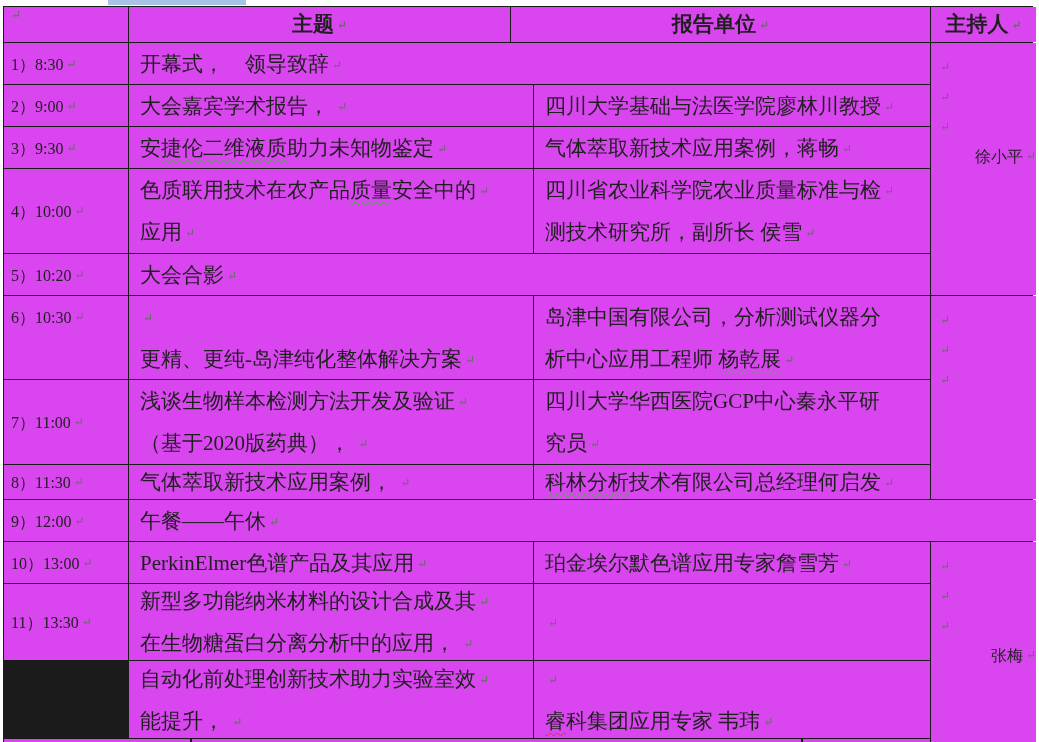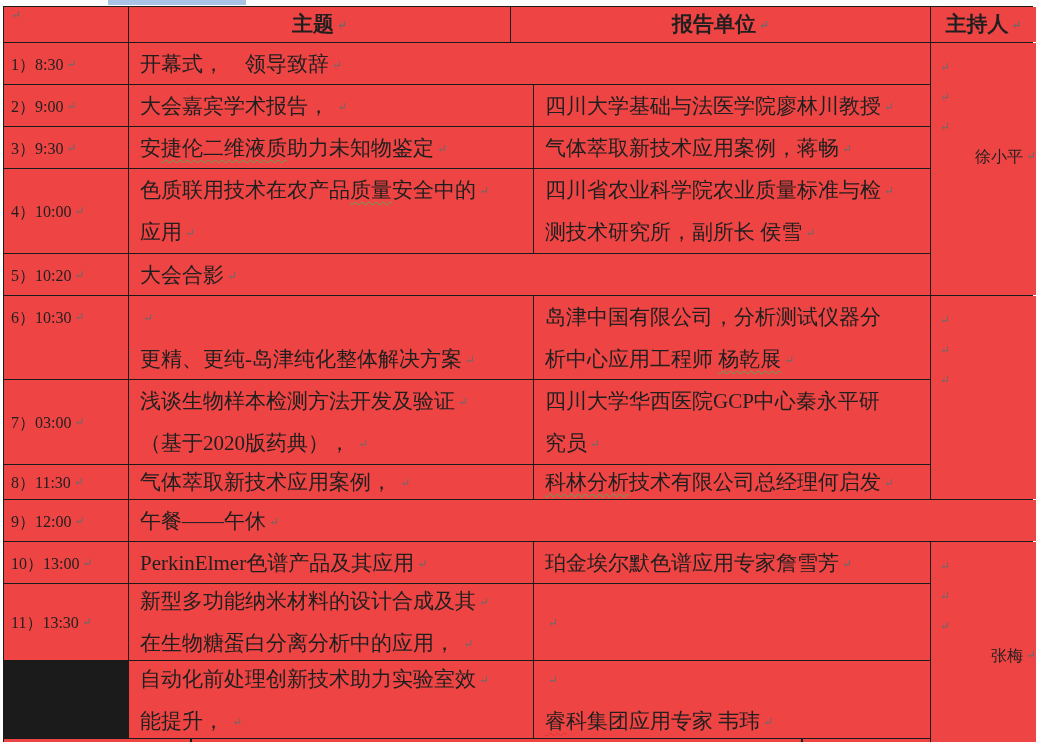--- a/index.html
+++ b/index.html
@@ -10,21 +10,21 @@
     color:#1f1f1f;
   }
   .sel-bar{position:absolute;left:108px;top:0;width:138px;height:5px;background:#a8c3e4;}
   .tbl{
     position:absolute;left:3px;top:6px;width:1028px;
     display:grid;
     grid-template-columns:124px 381px 22px 396px 105px;
     grid-template-rows:35px 41px 41px 41px 84px 41px 83px 84px 34px 41px 41px 76px 77px 7px;
     gap:1px;background:#1b1b1b;border:1px solid #1b1b1b;
   }
-  .cell{background:#ef4444;display:flex;flex-direction:column;justify-content:center;overflow:hidden;position:relative;}
+  .cell{background:#d946ef;display:flex;flex-direction:column;justify-content:center;overflow:hidden;position:relative;}
   .ln{line-height:42px;height:42px;white-space:nowrap;font-size:21px;}
   .ln::after{content:"↵";color:#6a6a6a;font-size:12px;margin-left:3px;vertical-align:2px;}
   .ln.nomark::after{content:"";}
   .head{align-items:center;justify-content:center;}
   .head .ln{font-weight:bold;font-size:21px;height:auto;line-height:30px;}
   .htime{justify-content:flex-start;align-items:flex-start;}
   .htime .ln{height:auto;line-height:14px;padding-left:4px;}
   .time .ln{font-size:16px;padding-left:7px;}
   .topic .ln,.unit .ln{padding-left:11px;}
   .host{display:block;justify-content:flex-start;padding-top:8px;}
@@ -105,21 +105,21 @@
   <div class="cell unit" style="grid-area:7/4/8/5">
     <div class="ln nomark"><span>岛津中国有限公司，分析测试仪器分</span></div>
     <div class="ln"><span>析中心应用工程师 <span class="wavy" style="text-decoration-color:#55aa55">杨乾展</span></span></div>
   </div>
   <div class="cell topic" style="grid-area:7/2/8/4">
     <div class="ln"><span></span></div>
     <div class="ln"><span>更精、更纯-岛津纯化整体解决方案</span></div>
   </div>
 
   <div class="cell time" style="grid-area:8/1/9/2">
-      <div class="ln"><span>7）03:00</span></div>
+      <div class="ln"><span>7）11:00</span></div>
     </div>
   <div class="cell topic" style="grid-area:8/2/9/4">
     <div class="ln"><span>浅谈生物样本检测方法开发及验证</span></div>
     <div class="ln"><span>（基于2020版药典）， </span></div>
   </div>
   <div class="cell unit" style="grid-area:8/4/9/5">
     <div class="ln nomark"><span>四川大学华西医院GCP中心秦永平研</span></div>
     <div class="ln"><span>究员</span></div>
   </div>
 

